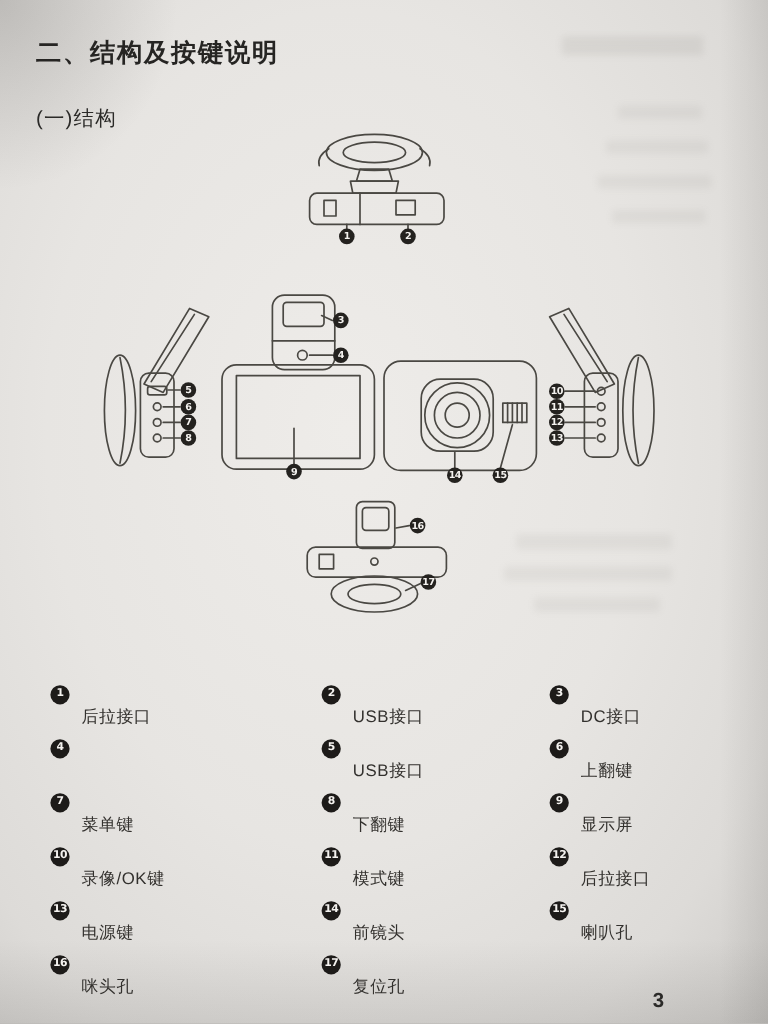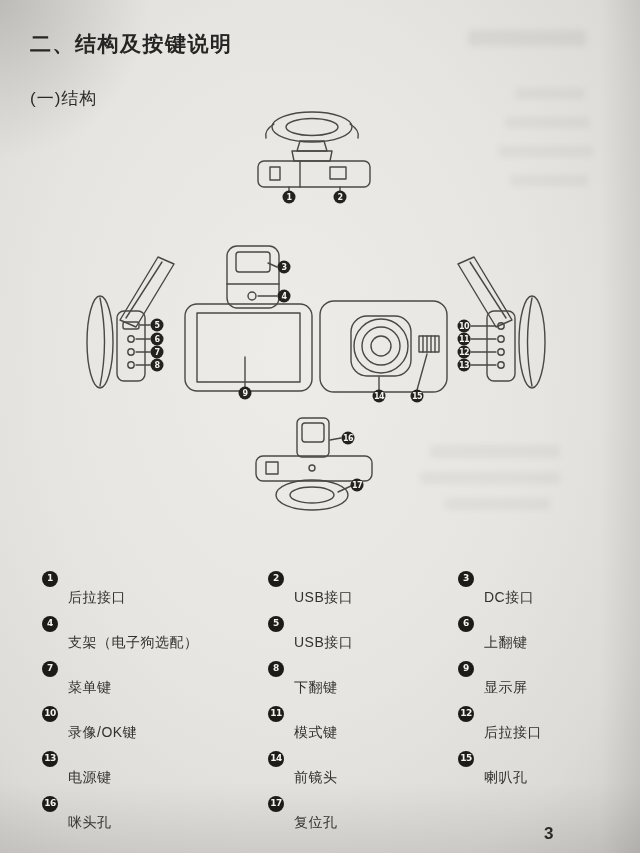--- a/index.html
+++ b/index.html
@@ -191,21 +191,20 @@
     <div class="legend-item">
       <span class="badge">2</span>
       <span class="legend-label">USB接口</span>
     </div>
     <div class="legend-item">
       <span class="badge">3</span>
       <span class="legend-label">DC接口</span>
     </div>
     <div class="legend-item">
       <span class="badge">4</span>
-      <span class="legend-label">支架（电子狗选配）</span>
     </div>
     <div class="legend-item">
       <span class="badge">5</span>
       <span class="legend-label">USB接口</span>
     </div>
     <div class="legend-item">
       <span class="badge">6</span>
       <span class="legend-label">上翻键</span>
     </div>
     <div class="legend-item">

